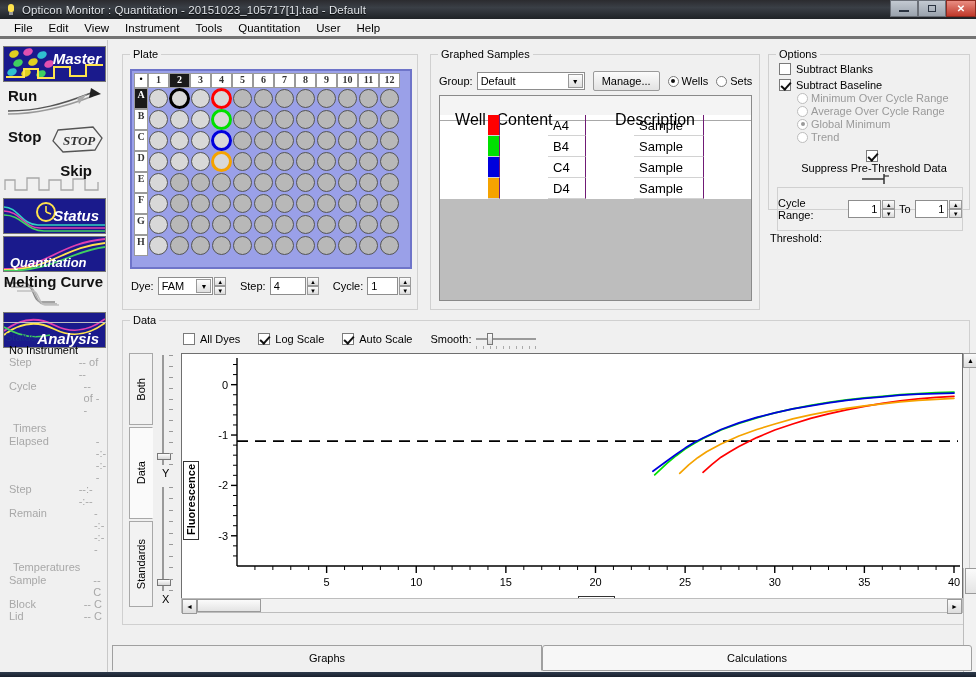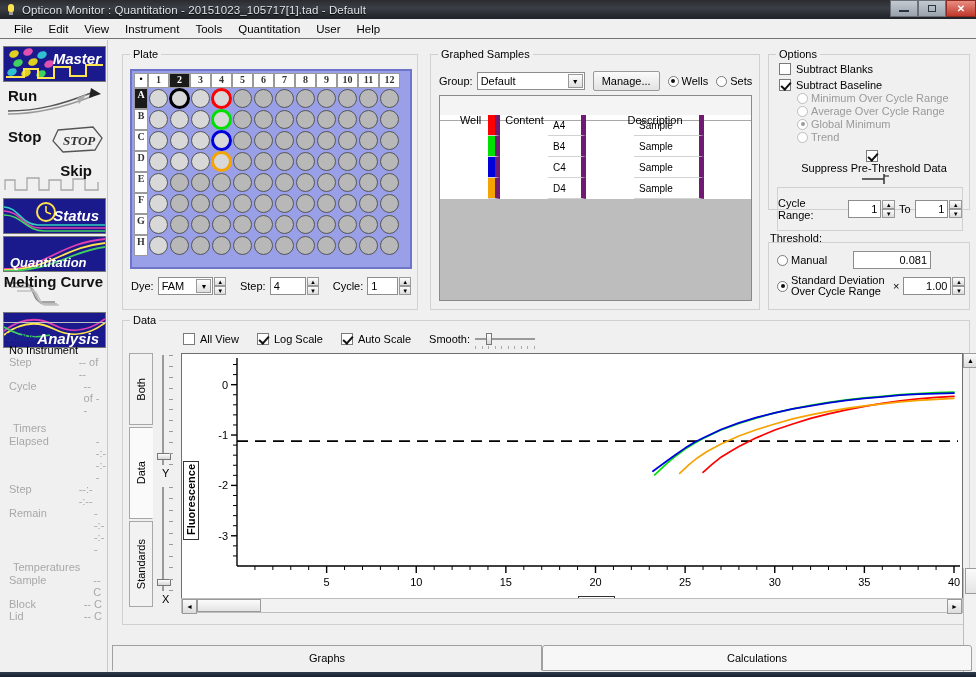--- a/index.html
+++ b/index.html
@@ -37,21 +37,21 @@
   }
   .wc.close { width:30px; background:linear-gradient(to bottom,#e98d82,#c0392b);
     color:#fff; border-color:#8d2b20; font-weight:bold; }
   .wc .bar { width:10px; height:2px; background:#2a3340; margin-top:5px;}
   .wc .sq { width:8px; height:7px; border:1.5px solid #2a3340; }
 
   
   .menubar {
     position:absolute; left:0; top:19px; width:976px; height:20px;
     background:#f0f0f0; display:flex; align-items:center; padding-left:6px;
-    border-bottom:1px solid #737373;
+    border-bottom:3px solid #737373;
   }
   .menu-item { padding:2px 8px; font-size:11.5px; color:#000; cursor:default; }
 
   
   .sidebar {
     position:absolute; left:0; top:40px; width:108px; height:632px;
     background:#f0f0f0; border-right:1px solid #c8c8c8;
   }
   .side-btns { position:absolute; left:3px; top:6px; width:103px; }
   .sbtn { width:103px; margin-bottom:2px; position:relative; display:block;
@@ -142,32 +142,32 @@
   }
   .rd.on::after { content:""; position:absolute; left:2.5px; top:2.5px;
     width:4px; height:4px; border-radius:50%; background:#111; }
   .rd.dis { border-color:#bdbdbd; }
   .rd.dis.on::after { background:#9a9a9a; }
   .gs-table { position:absolute; left:8px; top:40px; width:313px; height:206px;
     border:1px solid #8a8a8a; background:#bdbdbd; overflow:hidden; }
   .gs-head { display:flex; height:19px; background:#f4f4f4; }
   .gs-head div {
     border-right:1px solid #a8a8a8; border-bottom:1px solid #a8a8a8;
-    display:flex; align-items:center; justify-content:center; font-size:11px;
+    display:flex; align-items:center; justify-content:center; font-size:16px;
     background:linear-gradient(to bottom,#fdfdfd,#eaeaea);
     margin-top:24px;
   }
   .c-swatch { width:12px; flex:none; }
   .c-well { width:38px; flex:none; }
   .c-content { width:70px; flex:none; }
   .c-desc { flex:1; }
   .gs-row { display:flex; height:21px; background:#fff; }
   .gs-row > div {
-    border-right:5px solid #701a75; border-bottom:1px solid #d2d2d2;
-    display:flex; align-items:center; font-size:10px; padding-left:5px;margin-left:48px;
+    border-right:1px solid #701a75; border-bottom:1px solid #d2d2d2;
+    display:flex; align-items:center; font-size:13px; padding-left:5px;margin-left:48px;
   }
   .gs-row .c-swatch { padding:0; }
   .gs-filler { background:#bdbdbd; }
 
   
   #opt-grp { left:768px; top:54px; width:202px; height:156px; }
   .chk-line { display:flex; align-items:center; margin:4px 0 0 10px; font-size:11px; }
   .cb {
     width:12px; height:12px; border:1px solid #7a7a7a; background:#fff;
     margin-right:5px; position:relative; flex:none;
@@ -1114,48 +1114,28 @@
       <span style="margin:0 4px;">To</span>
       <div class="txtbox" style="width:34px; justify-content:flex-end;">1</div>
       <div class="spin">
           <div>▲</div>
           <div>▼</div>
         </div>
     </div>
   </div>
 
   <div id="thr-lbl">Threshold:</div>
-  <div class="grp" id="thr-grp">
-    <div style="position:absolute; left:8px; top:8px; display:flex; align-items:center;">
-      <span class="rd"></span>
-      <span style="width:62px;">Manual</span>
-      <div class="txtbox" style="width:78px; justify-content:flex-end;">0.081</div>
-    </div>
-    <div style="position:absolute; left:8px; top:32px; display:flex; align-items:center;">
-      <span class="rd on"></span>
-      <span style="width:98px; line-height:11px;">
-        <span>Standard Deviation</span><br>
-        <span>Over Cycle Range</span>
-      </span>
-      <span style="margin:0 4px;">×</span>
-      <div class="txtbox" style="width:48px; justify-content:flex-end;">1.00</div>
-      <div class="spin">
-          <div>▲</div>
-          <div>▼</div>
-        </div>
-    </div>
-  </div>
 
   <div class="grp" id="data-grp">
     <div class="lg">Data</div>
 
     <div class="data-toolbar">
       <div class="chk-line" style="margin:0 18px 0 0;">
         <span class="cb"></span>
-        <span>All View</span>
+        <span>All Dyes</span>
       </div>
       <div class="chk-line" style="margin:0 18px 0 0;">
         <span class="cb on"></span>
         <span>Log Scale</span>
       </div>
       <div class="chk-line" style="margin:0 18px 0 0;">
         <span class="cb on"></span>
         <span>Auto Scale</span>
       </div>
       <span>Smooth:</span>

